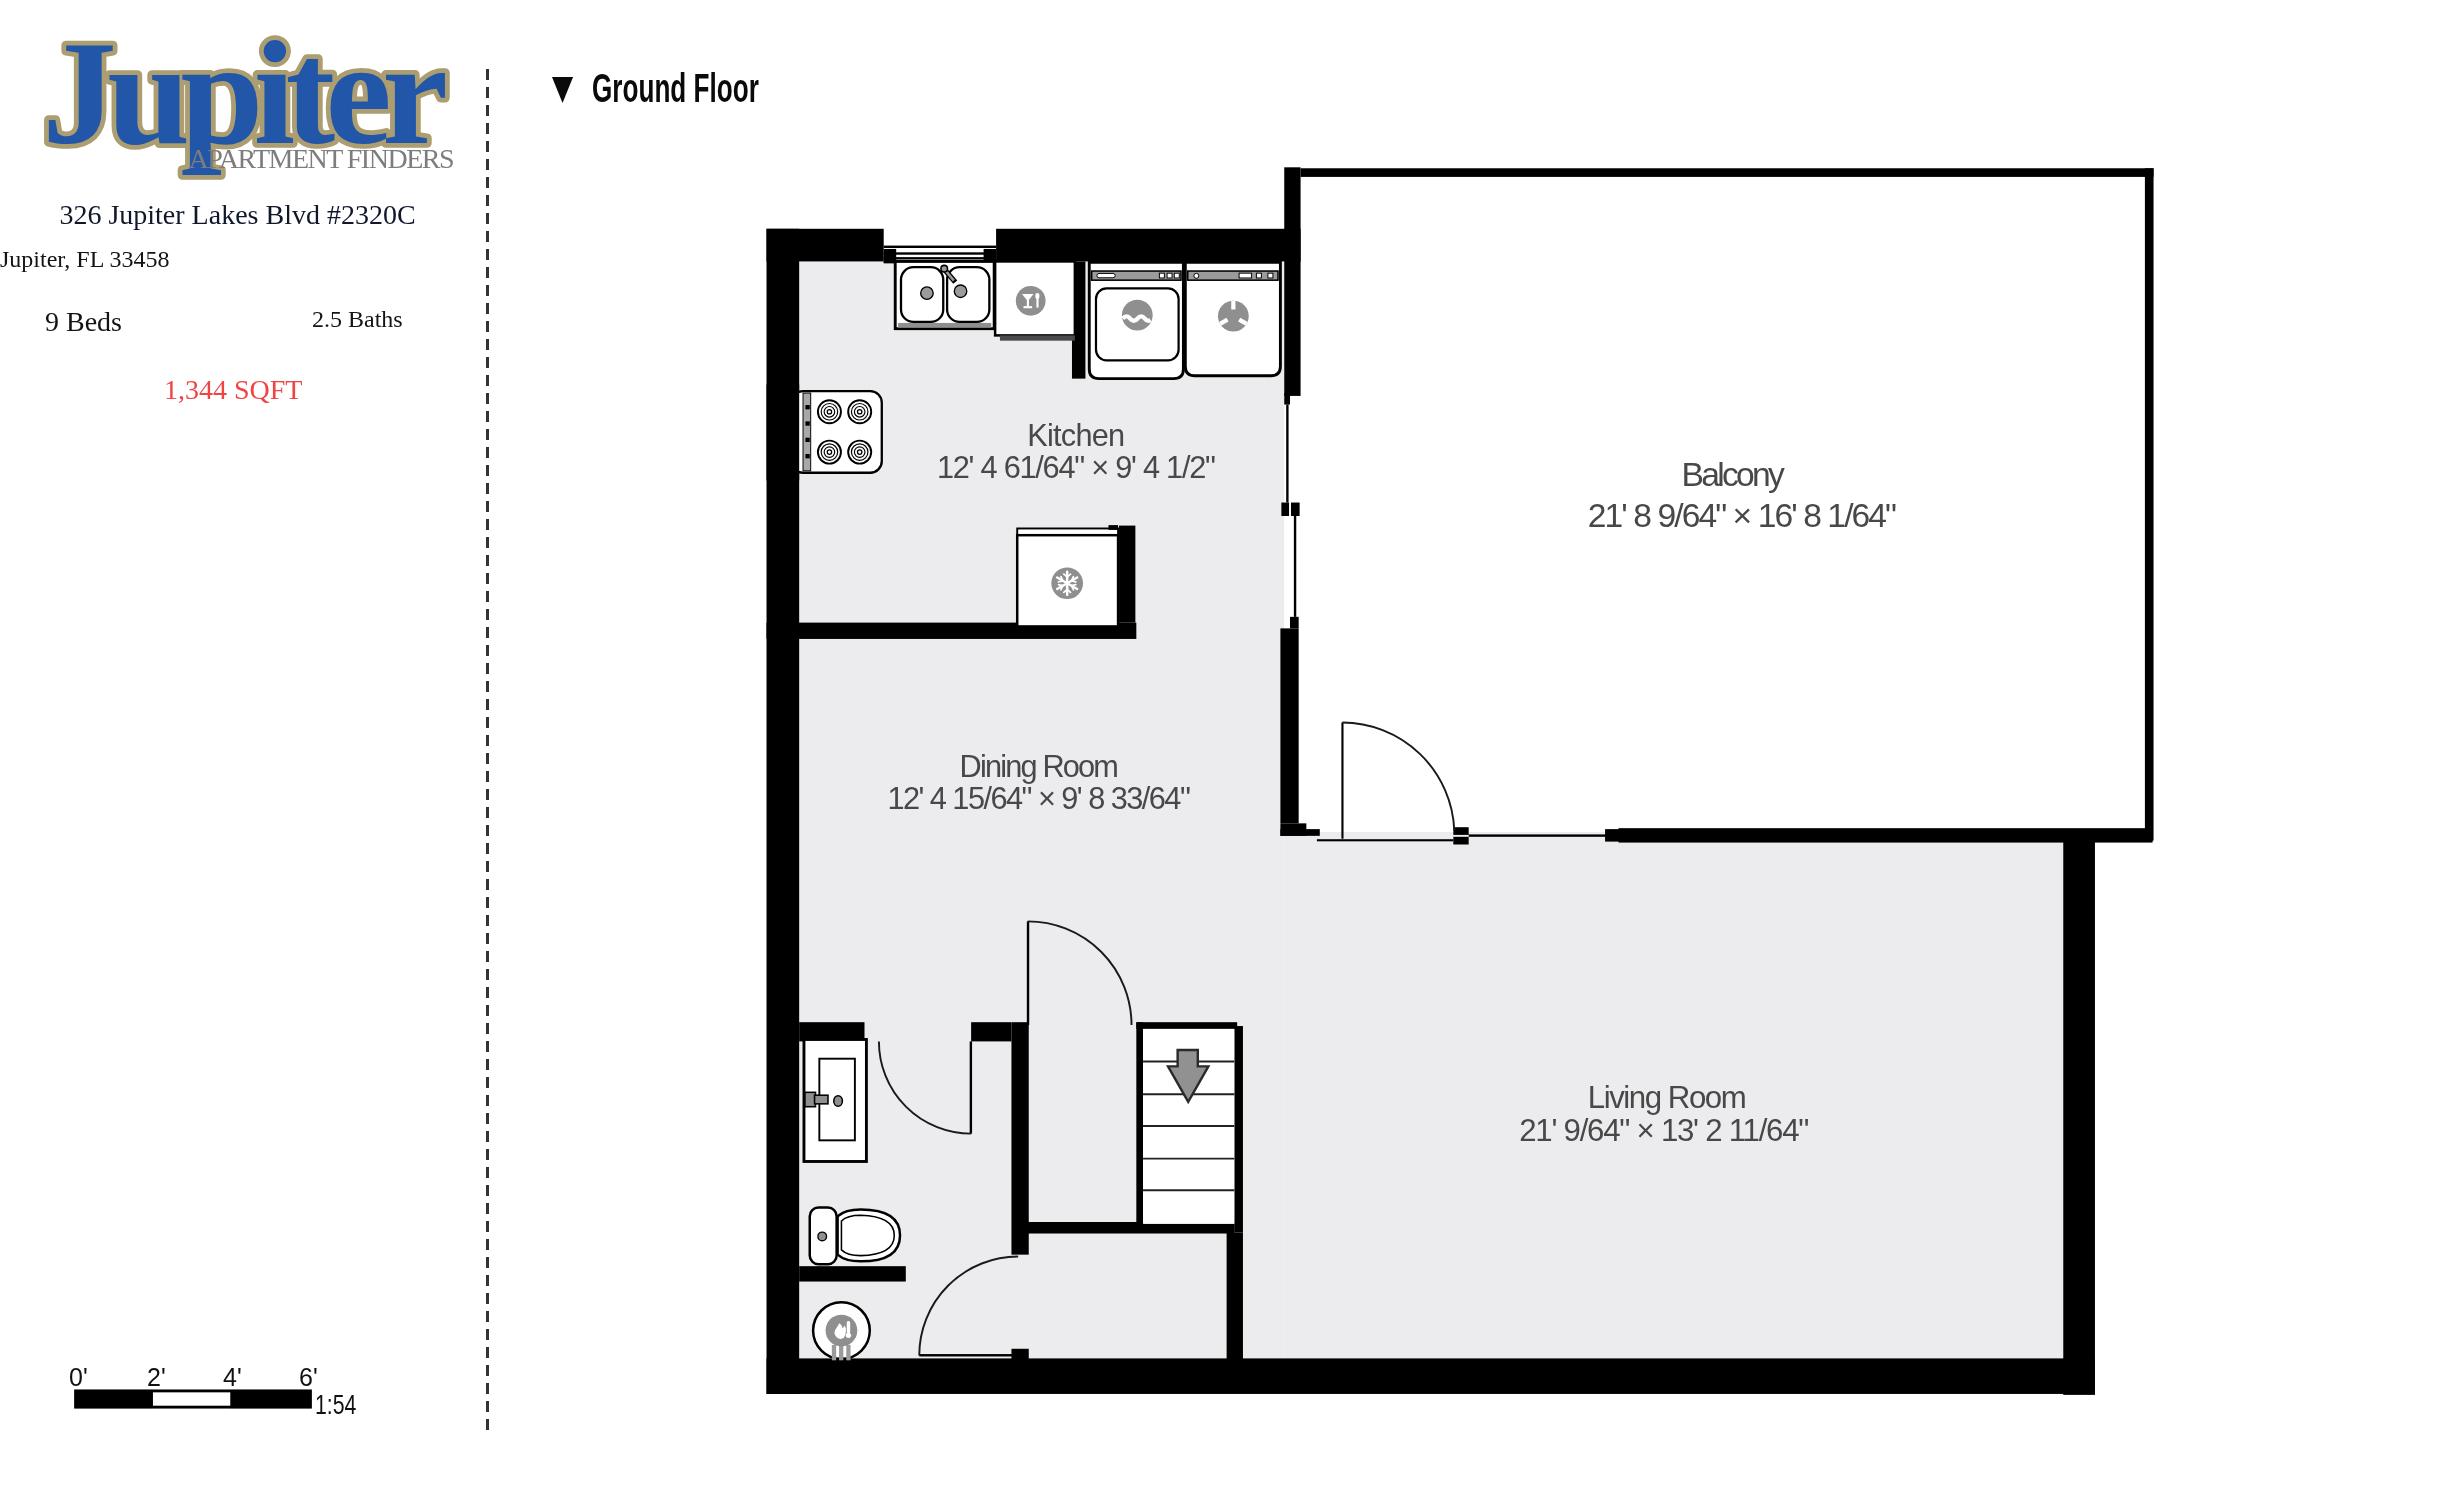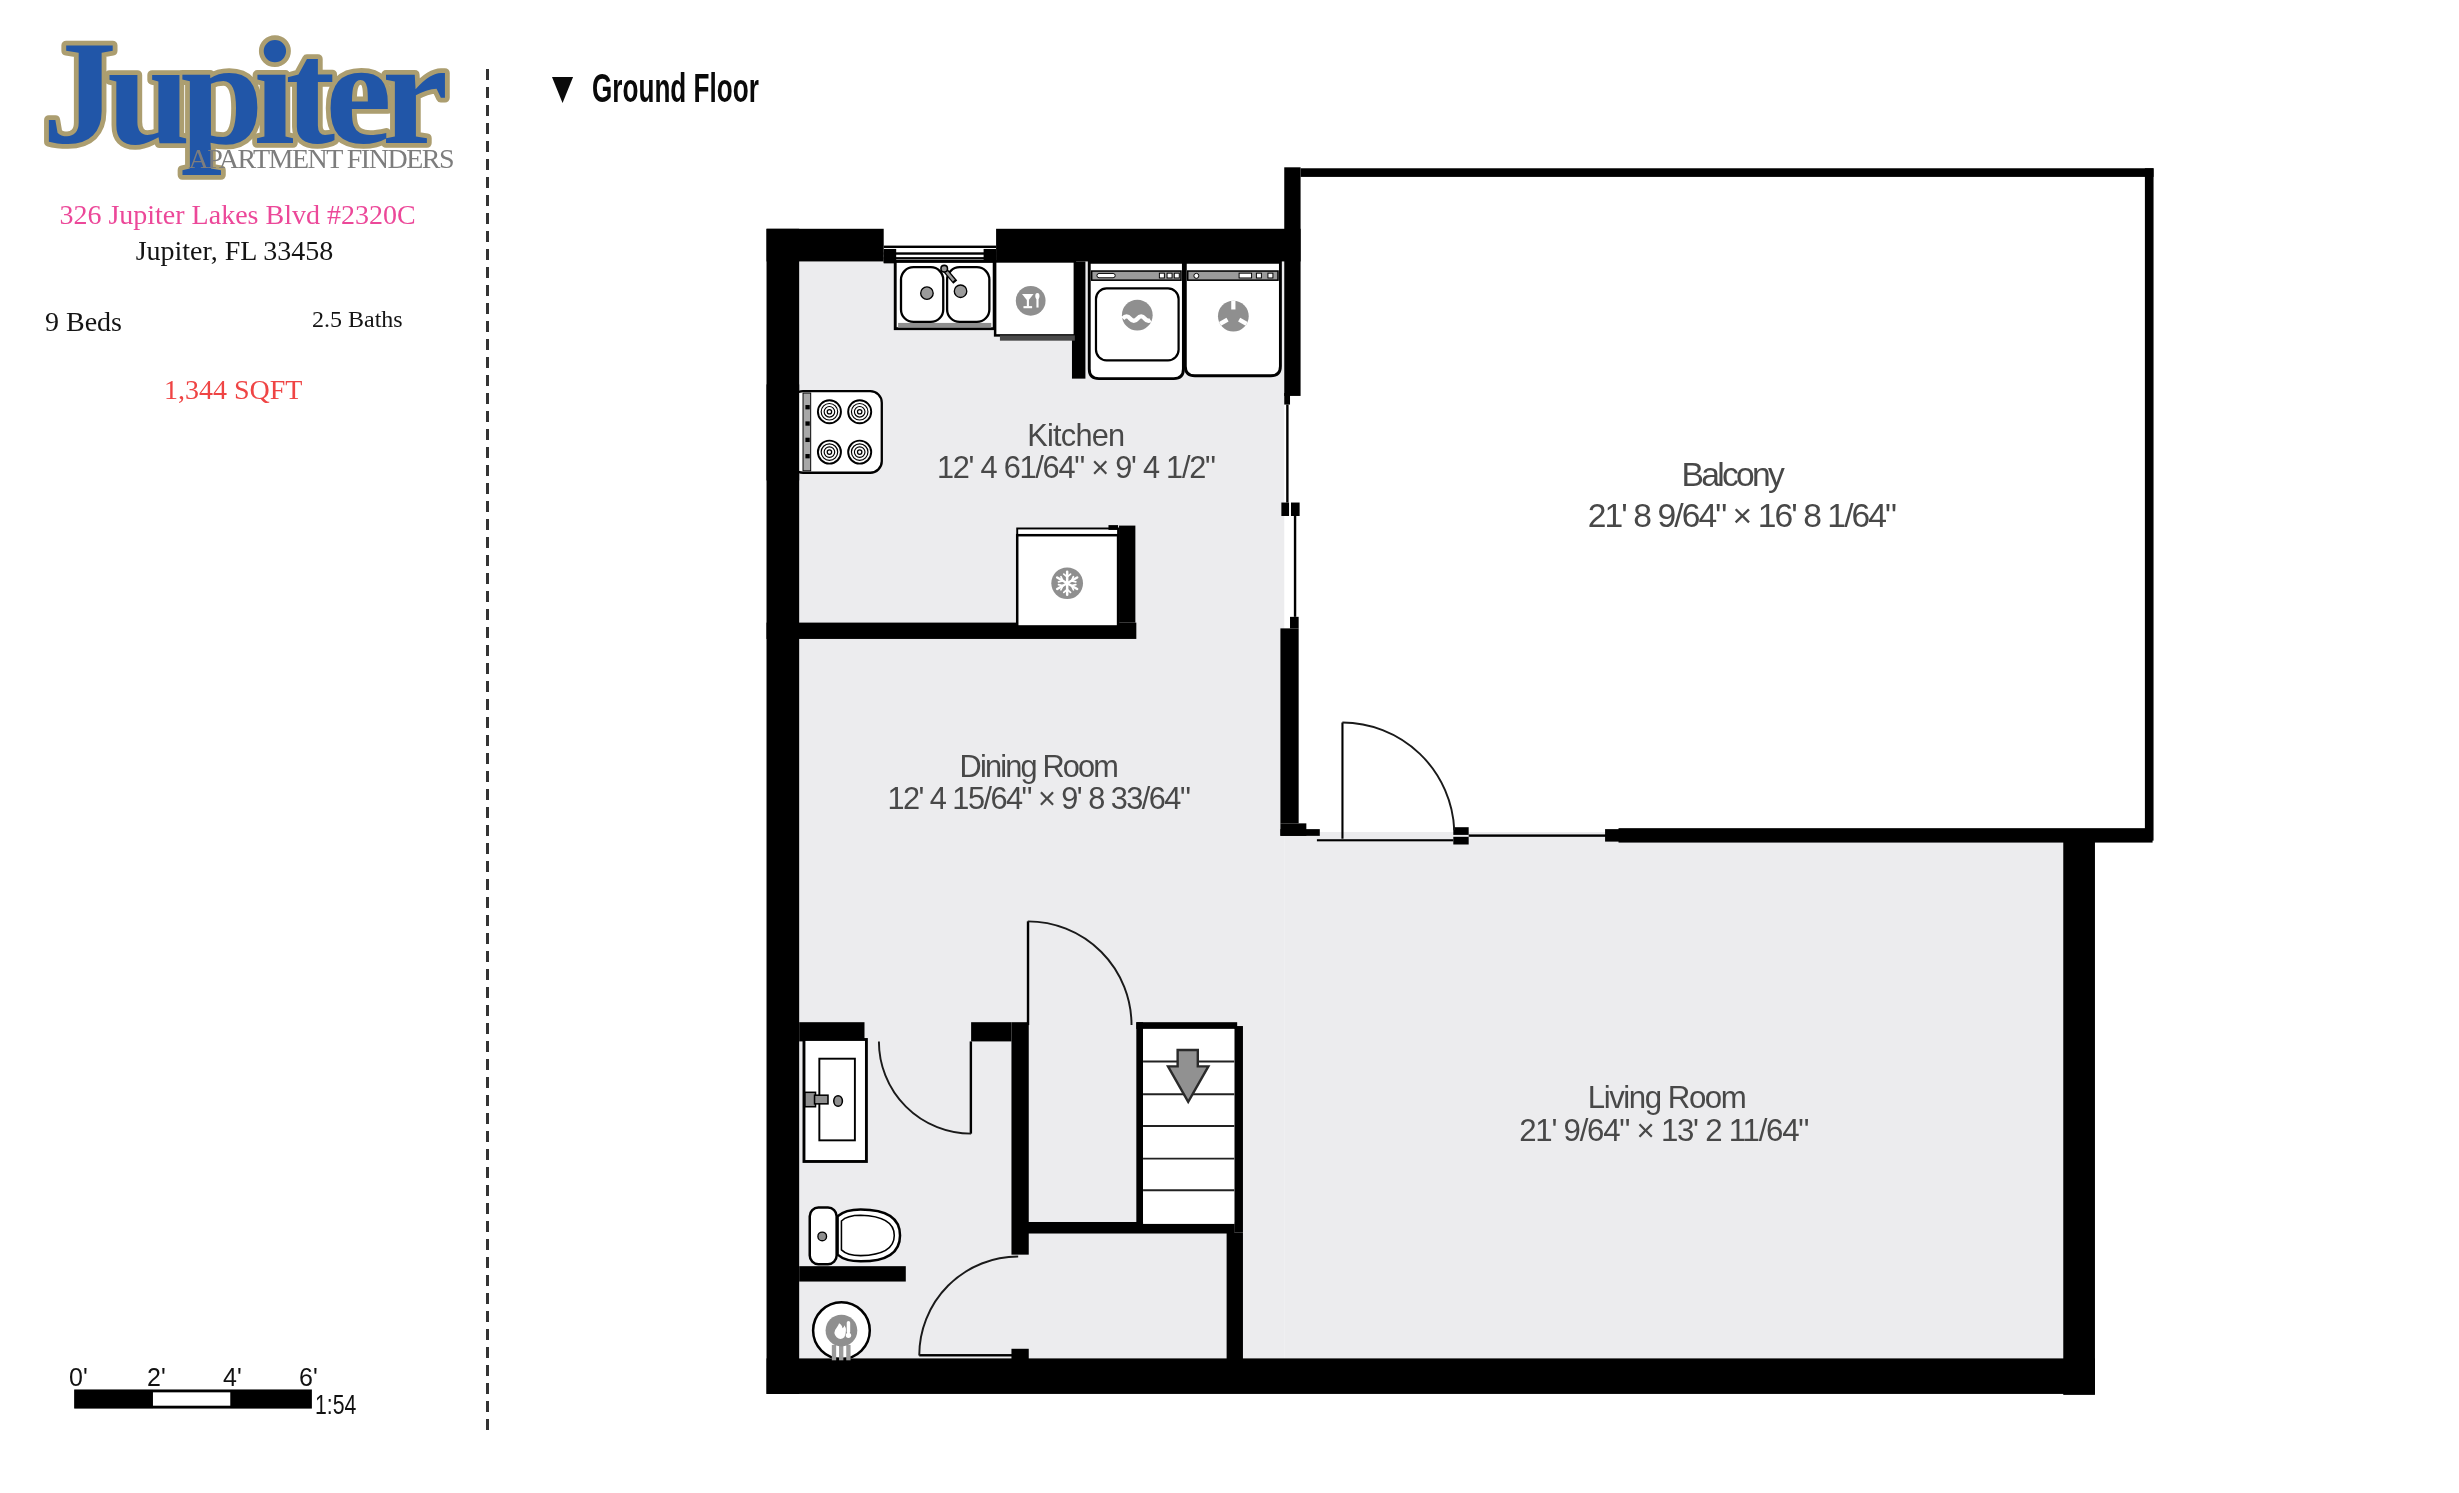--- a/index.html
+++ b/index.html
@@ -11,22 +11,22 @@
 </head>
 <body>
 <div id="page">
 
   <svg class="abs" style="left:0;top:0" width="500" height="202" viewBox="0 0 520 210">
     <text x="250" y="149" text-anchor="middle" font-family="Liberation Serif" font-weight="bold" font-size="155" letter-spacing="-10" fill="none" stroke="#ac9e70" stroke-width="10" stroke-linejoin="round">Jupiter</text>
     <text x="250" y="149" text-anchor="middle" font-family="Liberation Serif" font-weight="bold" font-size="155" letter-spacing="-10" fill="#2156a8">Jupiter</text>
   </svg>
   <div class="abs serif" id="apt" style="left:136px;top:143px;width:317px;text-align:right;font-size:28px;letter-spacing:-1.5px;white-space:nowrap;color:#7d7d7d;">APARTMENT FINDERS</div>
 
-  <div class="abs serif" style="left:0px;top:199px;width:475px;text-align:center;font-size:28px;color:#ec4899;">326 Jupiter Lakes Blvd #2320C</div>
-  <div class="abs serif" style="left:0px;top:235px;width:469px;text-align:center;font-size:28px;color:#141414;">Jupiter, FL 33458</div>
+  <div class="abs serif" style="left:0px;top:199px;width:475px;text-align:center;font-size:28px;color:#0f172a;">326 Jupiter Lakes Blvd #2320C</div>
+  <div class="abs serif" style="left:0px;top:246px;width:469px;text-align:left;font-size:24px;color:#141414;">Jupiter, FL 33458</div>
 
   <div class="abs serif" style="left:45px;top:306px;font-size:28px;color:#141414;">9 Beds</div>
   <div class="abs serif" style="left:312px;top:306px;font-size:24px;color:#141414;">2.5 Baths</div>
   <div class="abs serif" style="left:164px;top:374px;font-size:28px;color:#ef4444;">1,344 SQFT</div>
 
 
   <div class="abs" style="left:69px;top:1363px;font-size:25px;color:#111;">0'</div>
   <div class="abs" style="left:147px;top:1363px;font-size:25px;color:#111;">2'</div>
   <div class="abs" style="left:223px;top:1363px;font-size:25px;color:#111;">4'</div>
   <div class="abs" style="left:299px;top:1363px;font-size:25px;color:#111;">6'</div>

